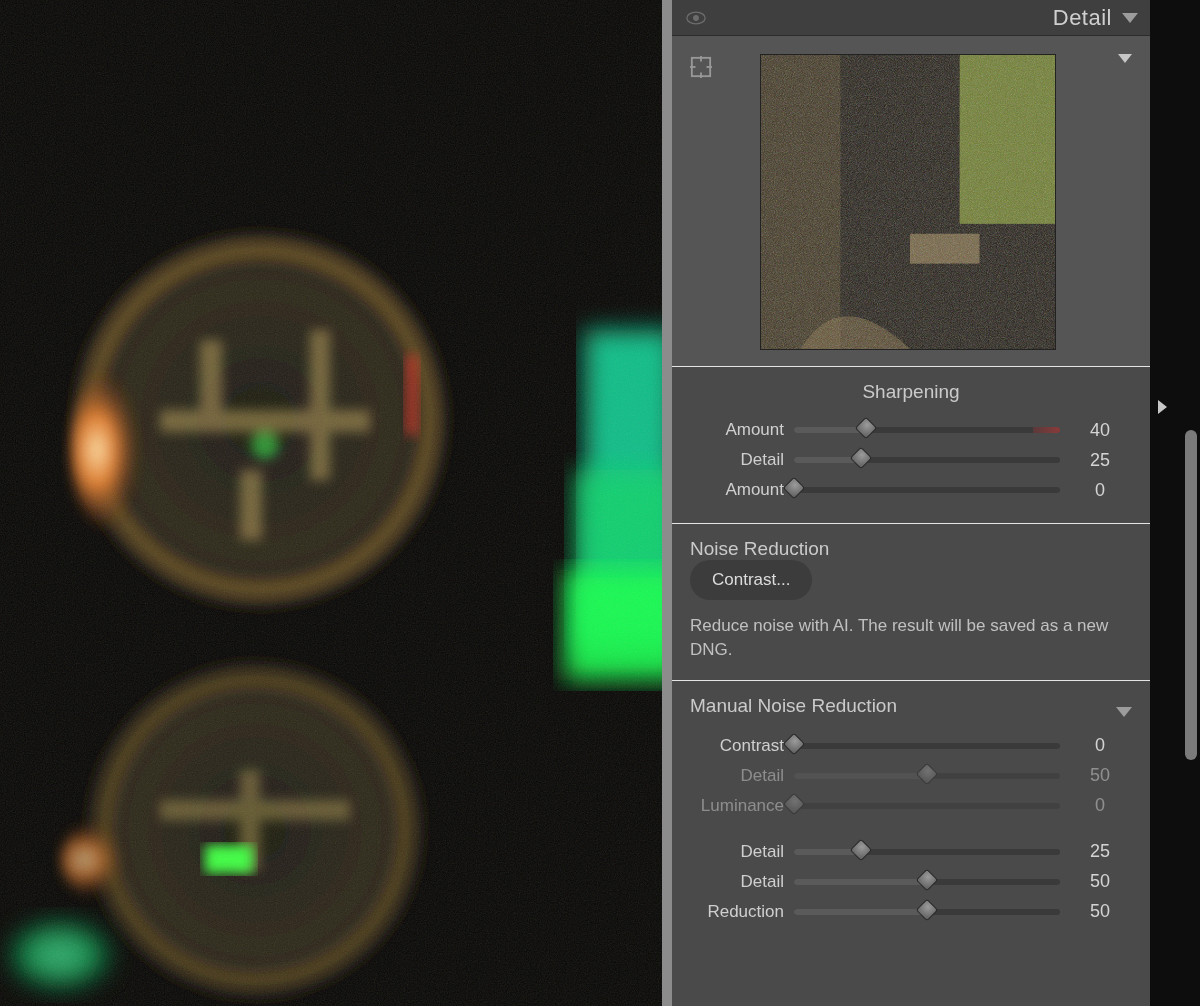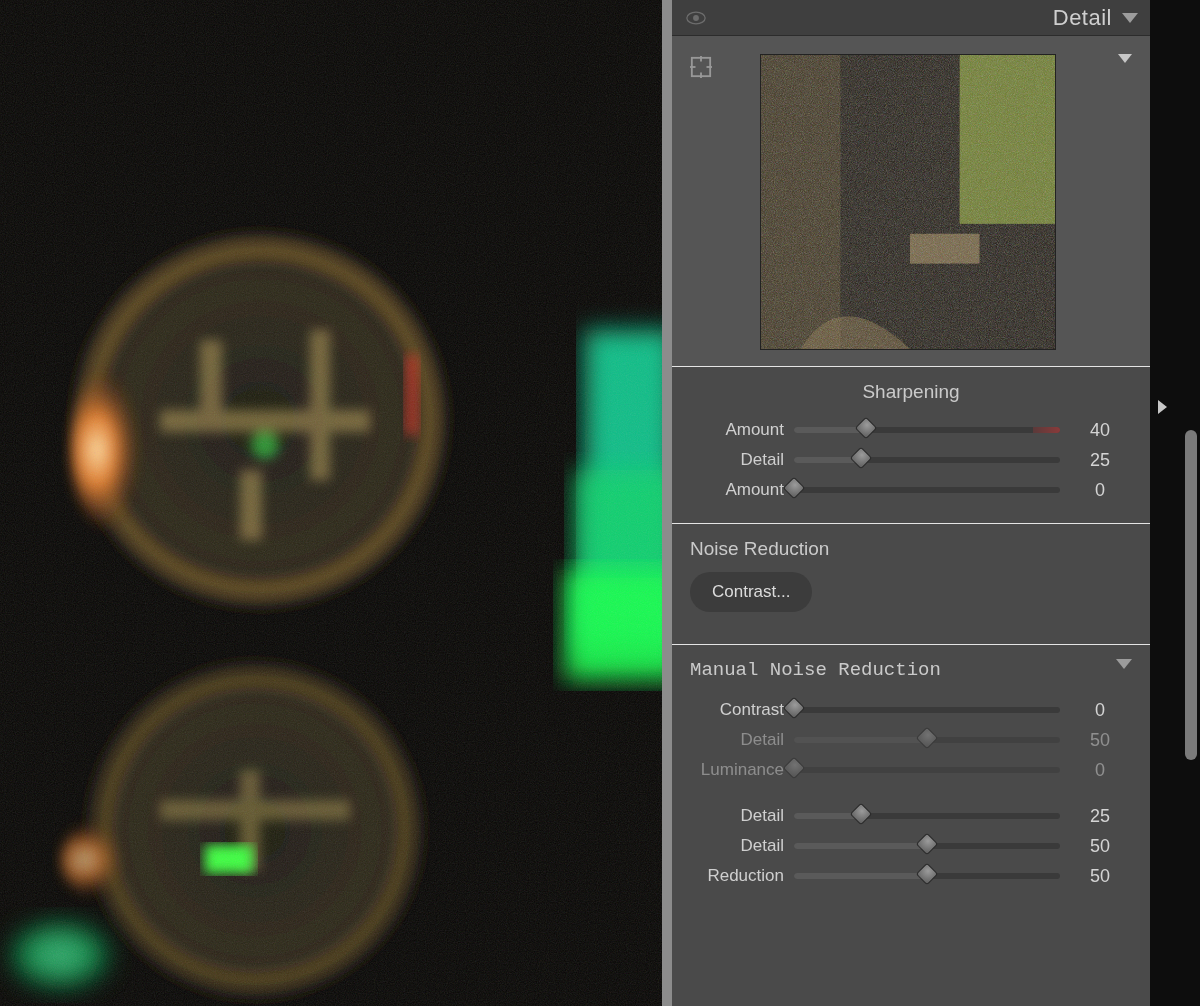--- a/index.html
+++ b/index.html
@@ -144,39 +144,39 @@
   }
   .val {
     width: 60px;
     text-align: center;
     color: #d4d4d4;
     font-size: 18px;
   }
   .val-row { padding-right: 2px; }
 
   .nrsec-title {
-    color: #cacaca; font-size: 19px; margin-bottom: 12px;
+    color: #cacaca; font-size: 19px; 
   }
   .denoise-btn {
     display: inline-block;
     background: #3c3c3c;
     color: #dcdcdc;
     padding: 10px 22px;
     border-radius: 22px;
     font-size: 17px;
     cursor: pointer;
     margin-bottom: 14px;
   }
   .denoise-desc {
     color: #c0c0c0;
     font-size: 17px;
     line-height: 1.4;
   }
 
-  .manual-header { display:flex; align-items:flex-start; margin-bottom:14px;font-family:Liberation Mono, monospace;}
+  .manual-header { display:flex; align-items:flex-end; margin-bottom:14px;}
   .manual-header .t { color:#cacaca; font-size:19px; }
   .manual-header .tri-down { margin-left:auto; }
 
   
   .gutter {
     flex: 1;
     background: #0d0d0d;
     position: relative;
   }
   .expand-chevron {
@@ -335,20 +335,21 @@
               <div class="thumb" style="left: 0%;"></div>
             </div>
             <div class="val">0</div>
           </div>
         </div>
     </div>
 
     <div class="section">
       <div class="nrsec-title">Noise Reduction</div>
       <div class="denoise-btn">Contrast...</div>
+      <div class="denoise-desc">Reduce noise with AI. The result will be saved as a new DNG.</div>
     </div>
 
     <div class="section" style="border-bottom:none">
       <div class="manual-header">
         <div class="t">Manual Noise Reduction</div>
         <div class="tri-down"></div>
       </div>
       <div id="manual-lum">
           <div class="slider-row val-row">
             <div class="label">Contrast</div>

